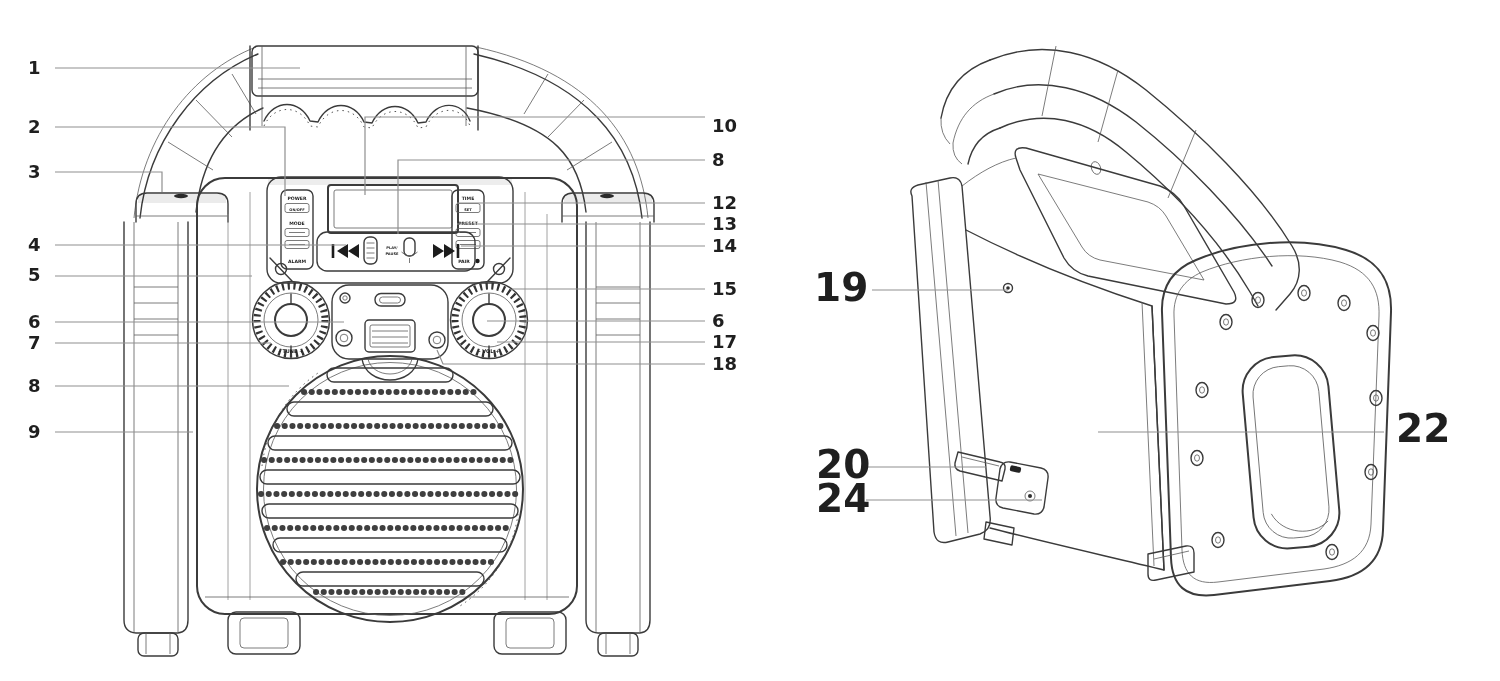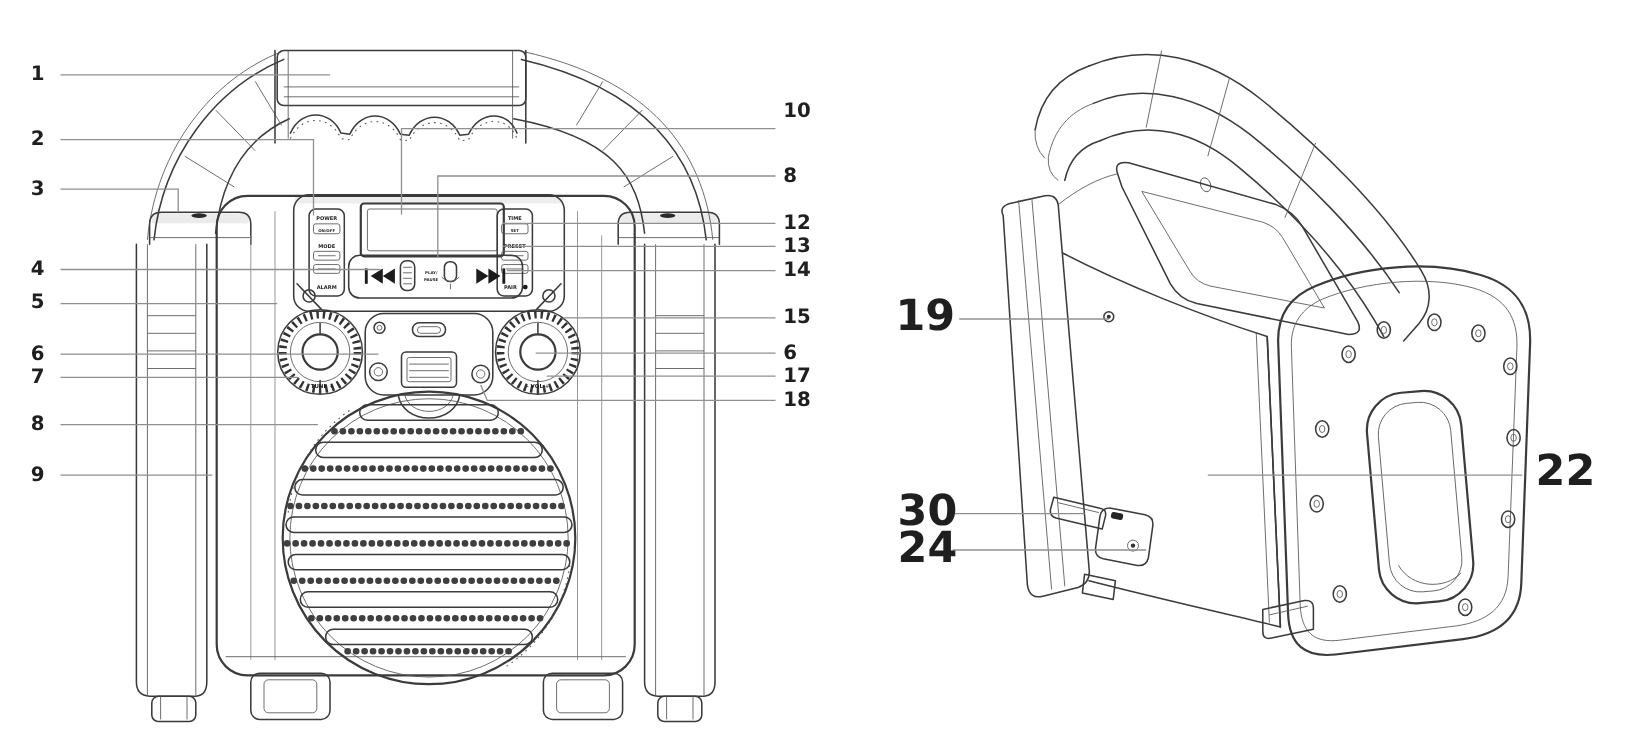--- a/index.html
+++ b/index.html
@@ -373,26 +373,26 @@
 
   <div class="co" style="left:28px;top:58px">1</div>
   <div class="co" style="left:28px;top:117px">2</div>
   <div class="co" style="left:28px;top:162px">3</div>
   <div class="co" style="left:28px;top:235px">4</div>
   <div class="co" style="left:28px;top:265px">5</div>
   <div class="co" style="left:28px;top:312px">6</div>
   <div class="co" style="left:28px;top:333px">7</div>
   <div class="co" style="left:28px;top:376px">8</div>
   <div class="co" style="left:28px;top:422px">9</div>
-  <div class="co" style="left:712px;top:91px">10</div>
+  <div class="co" style="left:712px;top:116px">10</div>
   <div class="co" style="left:712px;top:150px">8</div>
   <div class="co" style="left:712px;top:193px">12</div>
   <div class="co" style="left:712px;top:214px">13</div>
   <div class="co" style="left:712px;top:236px">14</div>
   <div class="co" style="left:712px;top:279px">15</div>
   <div class="co" style="left:712px;top:311px">6</div>
   <div class="co" style="left:712px;top:332px">17</div>
   <div class="co" style="left:712px;top:354px">18</div>
   <div class="co big" style="left:814px;top:272px">19</div>
-  <div class="co big" style="left:816px;top:449px">30</div>
+  <div class="co big" style="left:816px;top:449px">20</div>
   <div class="co big" style="left:816px;top:483px">24</div>
   <div class="co big" style="left:1396px;top:413px">22</div>
 </div>
 
 </body></html>

